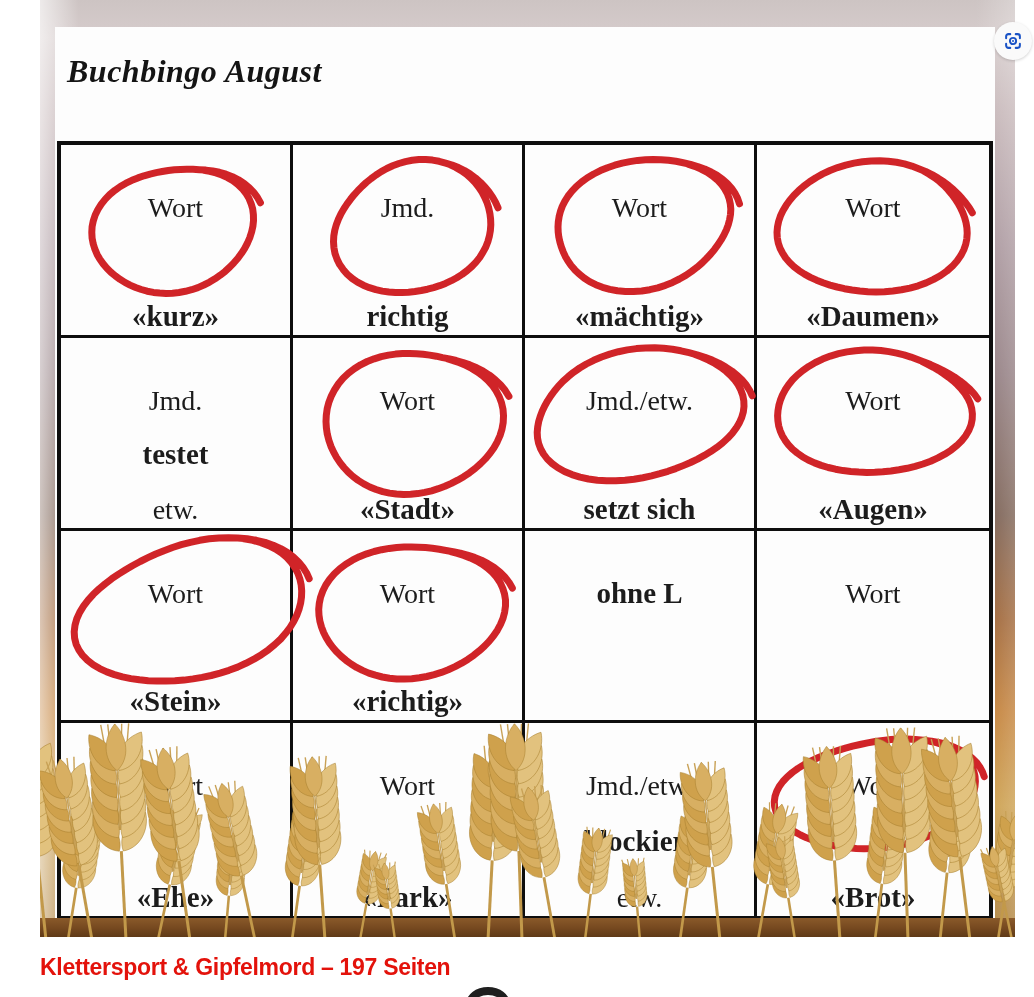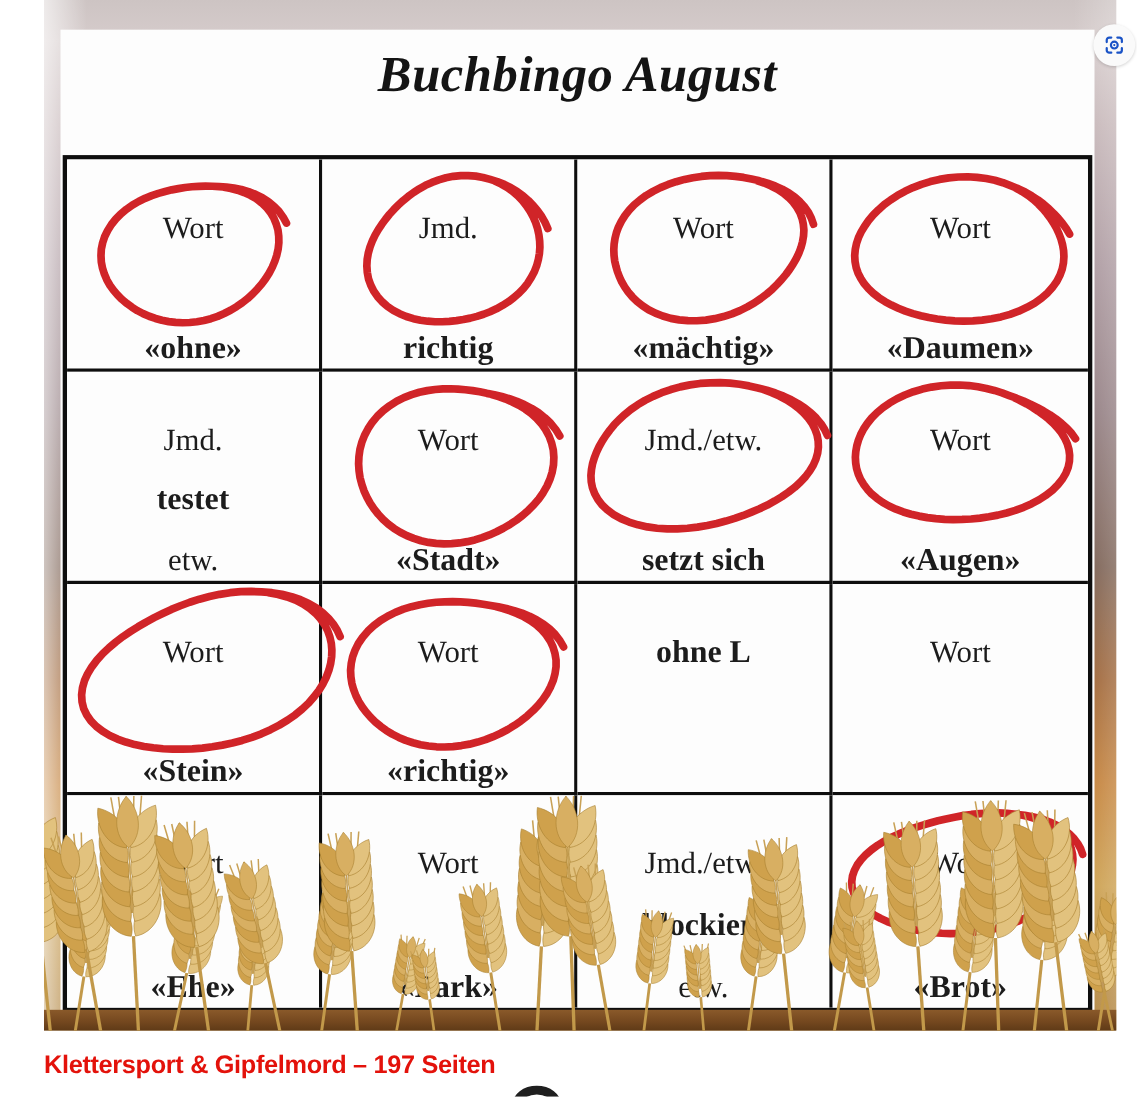--- a/index.html
+++ b/index.html
@@ -9,23 +9,23 @@
   
   .graphic{position:absolute;left:40px;top:0;width:975px;height:937px;overflow:hidden;}
   .photo-bg{position:absolute;inset:0;
     background:linear-gradient(180deg,
       #cdc4c3 0%, #d6cccc 4%, #c4b4b6 12%, #a7939a 26%, #8d777b 40%,
       #74584a 55%, #9a5d2c 66%, #c07a2e 76%, #c99a44 86%, #a97a33 100%);}
   .photo-bg::after{content:"";position:absolute;inset:0;
     background:linear-gradient(90deg, rgba(255,255,255,.65) 0%, rgba(255,255,255,0) 4%,
       rgba(255,255,255,0) 96%, rgba(255,255,255,.25) 100%);}
   .card{position:absolute;left:15px;top:27px;width:940px;height:893px;background:#fdfdfd;z-index:1;}
-  .card-title{margin:0;position:absolute;left:0;top:14px;width:100%;text-align:center;
+  .card-title{margin:12px;position:absolute;left:0;top:14px;width:100%;
     font-family:"Liberation Serif", serif;font-style:italic;font-weight:700;
-    font-size:46px;letter-spacing:.5px;color:#141414;}
+    font-size:32px;letter-spacing:.5px;color:#141414;}
   .grid{position:absolute;left:2px;top:114px;width:936px;height:779px;
     border:4px solid #0e0e0e;box-sizing:border-box;
     display:grid;grid-template-columns:repeat(4,1fr);grid-template-rows:repeat(4,1fr);}
   .cell{border-right:3px solid #0e0e0e;border-bottom:3px solid #0e0e0e;
     display:flex;flex-direction:column;align-items:center;justify-content:space-between;
     padding-top:44px;box-sizing:border-box;background:#fdfdfd;}
   .cell:nth-child(4n){border-right:none;}
   .cell:nth-child(n+13){border-bottom:none;}
   .cl{font-family:"Liberation Serif", serif;font-size:28px;line-height:37px;color:#1c1c1c;
       white-space:nowrap;}
@@ -56,21 +56,21 @@
 <div id="app">
 
   <div class="graphic">
     <div class="photo-bg"></div>
 
     <div class="card">
       <h1 class="card-title">Buchbingo August</h1>
       <div class="grid" id="bingo-grid">
           <div class="cell">
             <span class="cl">Wort</span>
-            <span class="cl b">«ohne»</span>
+            <span class="cl b">«kurz»</span>
           </div>
           <div class="cell">
             <span class="cl">Jmd.</span>
             <span class="cl b">richtig</span>
           </div>
           <div class="cell">
             <span class="cl">Wort</span>
             <span class="cl b">«mächtig»</span>
           </div>
           <div class="cell">

